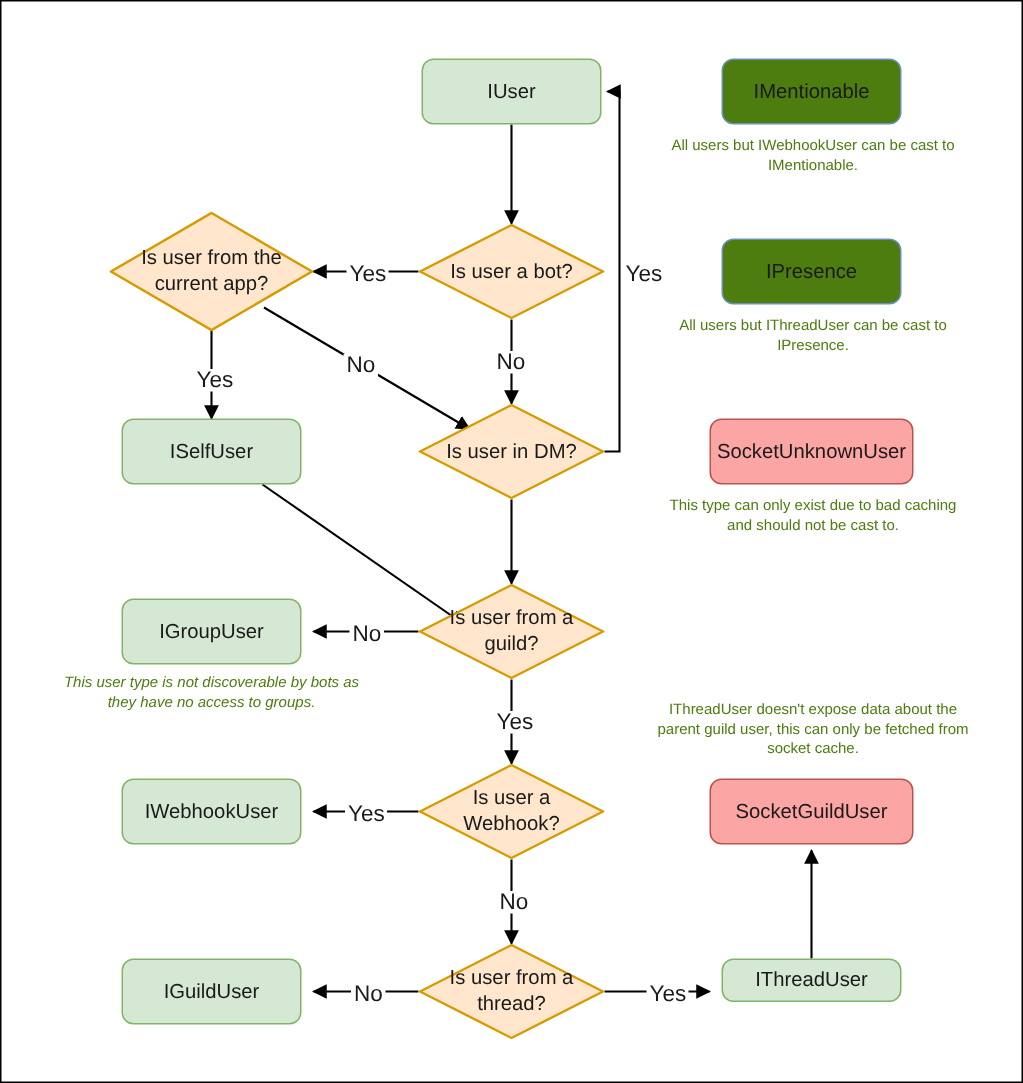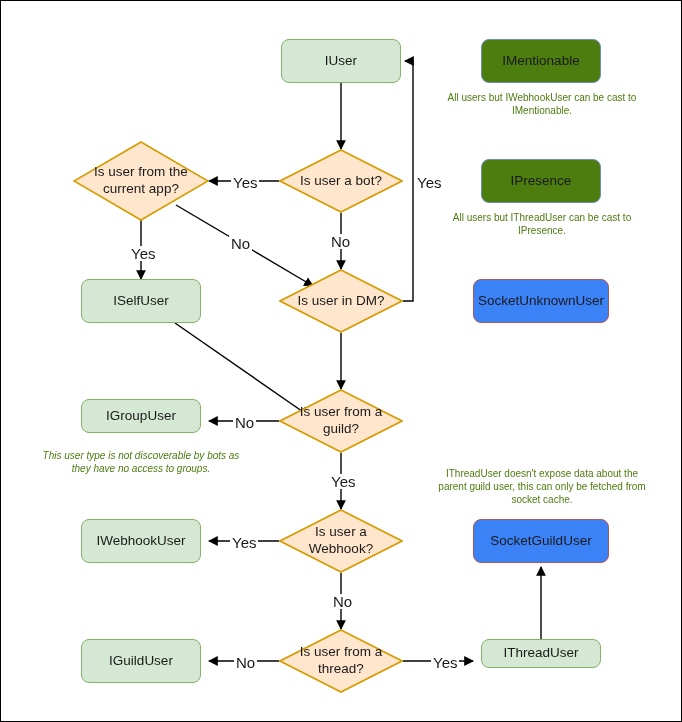--- a/index.html
+++ b/index.html
@@ -46,21 +46,21 @@
   }
   .box.green {
     background: #d5e8d4;
     border-color: #82b366;
   }
   .box.blue {
     background: #4d7c0f;
     border-color: #6c8ebf;
   }
   .box.red {
-    background: #3b82f6;
+    background: #fca5a5;
     border-color: #b85450;
   }
   .diamond-wrap {
     position: absolute;
   }
   .diamond-shape {
     position: absolute;
     left: 0;
     top: 0;
     width: 100%;
@@ -145,21 +145,21 @@
   </svg>
 
   <div class="node box green" style="left:280px; top:38px; width:120px; height:44px;">
     <span>IUser</span>
   </div>
 
   <div class="node box green" style="left:80px; top:278px; width:120px; height:44px;">
     <span>ISelfUser</span>
   </div>
 
-  <div class="node box green" style="left:80px; top:398px; width:120px; height:34px;">
+  <div class="node box green" style="left:80px; top:398px; width:120px; height:44px;">
     <span>IGroupUser</span>
   </div>
 
   <div class="node box green" style="left:80px; top:518px; width:120px; height:44px;">
     <span>IWebhookUser</span>
   </div>
 
   <div class="node box green" style="left:80px; top:638px; width:120px; height:44px;">
     <span>IGuildUser</span>
   </div>
@@ -235,18 +235,19 @@
   <span class="edge-label" style="left:328px; top:473px;">Yes</span>
   <span class="edge-label" style="left:229px; top:534px;">Yes</span>
   <span class="edge-label" style="left:330px; top:593px;">No</span>
   <span class="edge-label" style="left:233px; top:654px;">No</span>
   <span class="edge-label" style="left:430px; top:654px;">Yes</span>
 
   <div class="note" style="left:438px; top:90px; width:206px;">All users but IWebhookUser can be cast to IMentionable.</div>
 
   <div class="note" style="left:438px; top:210px; width:206px;">All users but IThreadUser can be cast to IPresence.</div>
 
+  <div class="note" style="left:438px; top:330px; width:206px;">This type can only exist due to bad caching and should not be cast to.</div>
 
   <div class="note" style="left:36px; top:448px; width:208px;font-style:italic;">This user type is not discoverable by bots as they have no access to groups.</div>
 
   <div class="note" style="left:430px; top:466px; width:222px;">IThreadUser doesn't expose data about the parent guild user, this can only be fetched from socket cache.</div>
 
 </div>
 
 </body></html>

